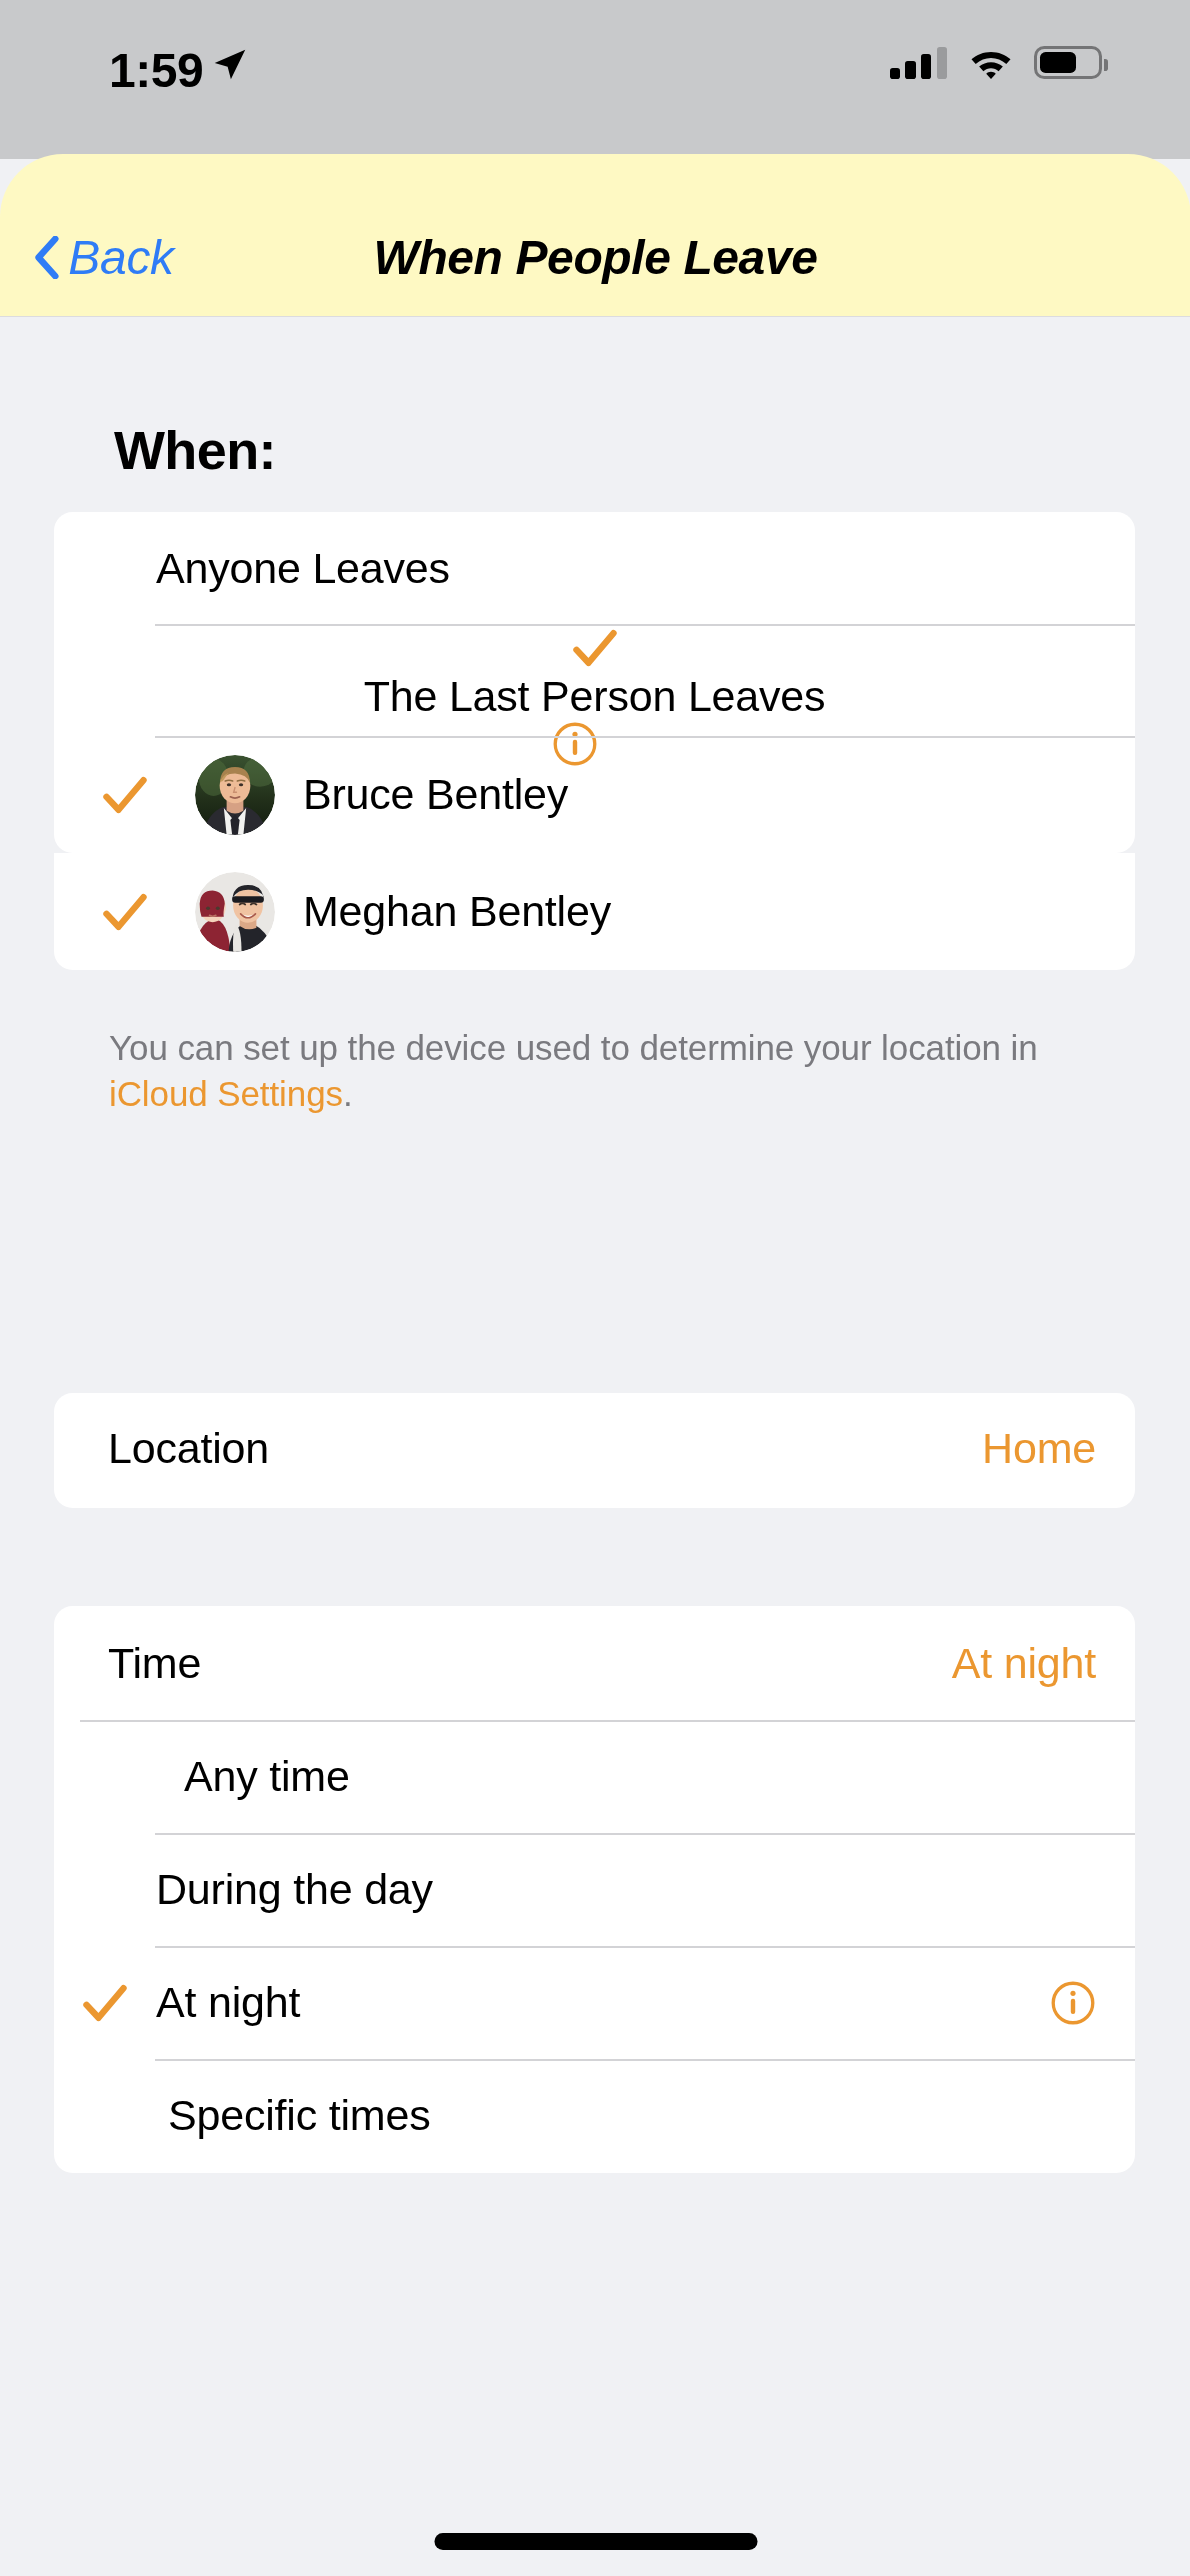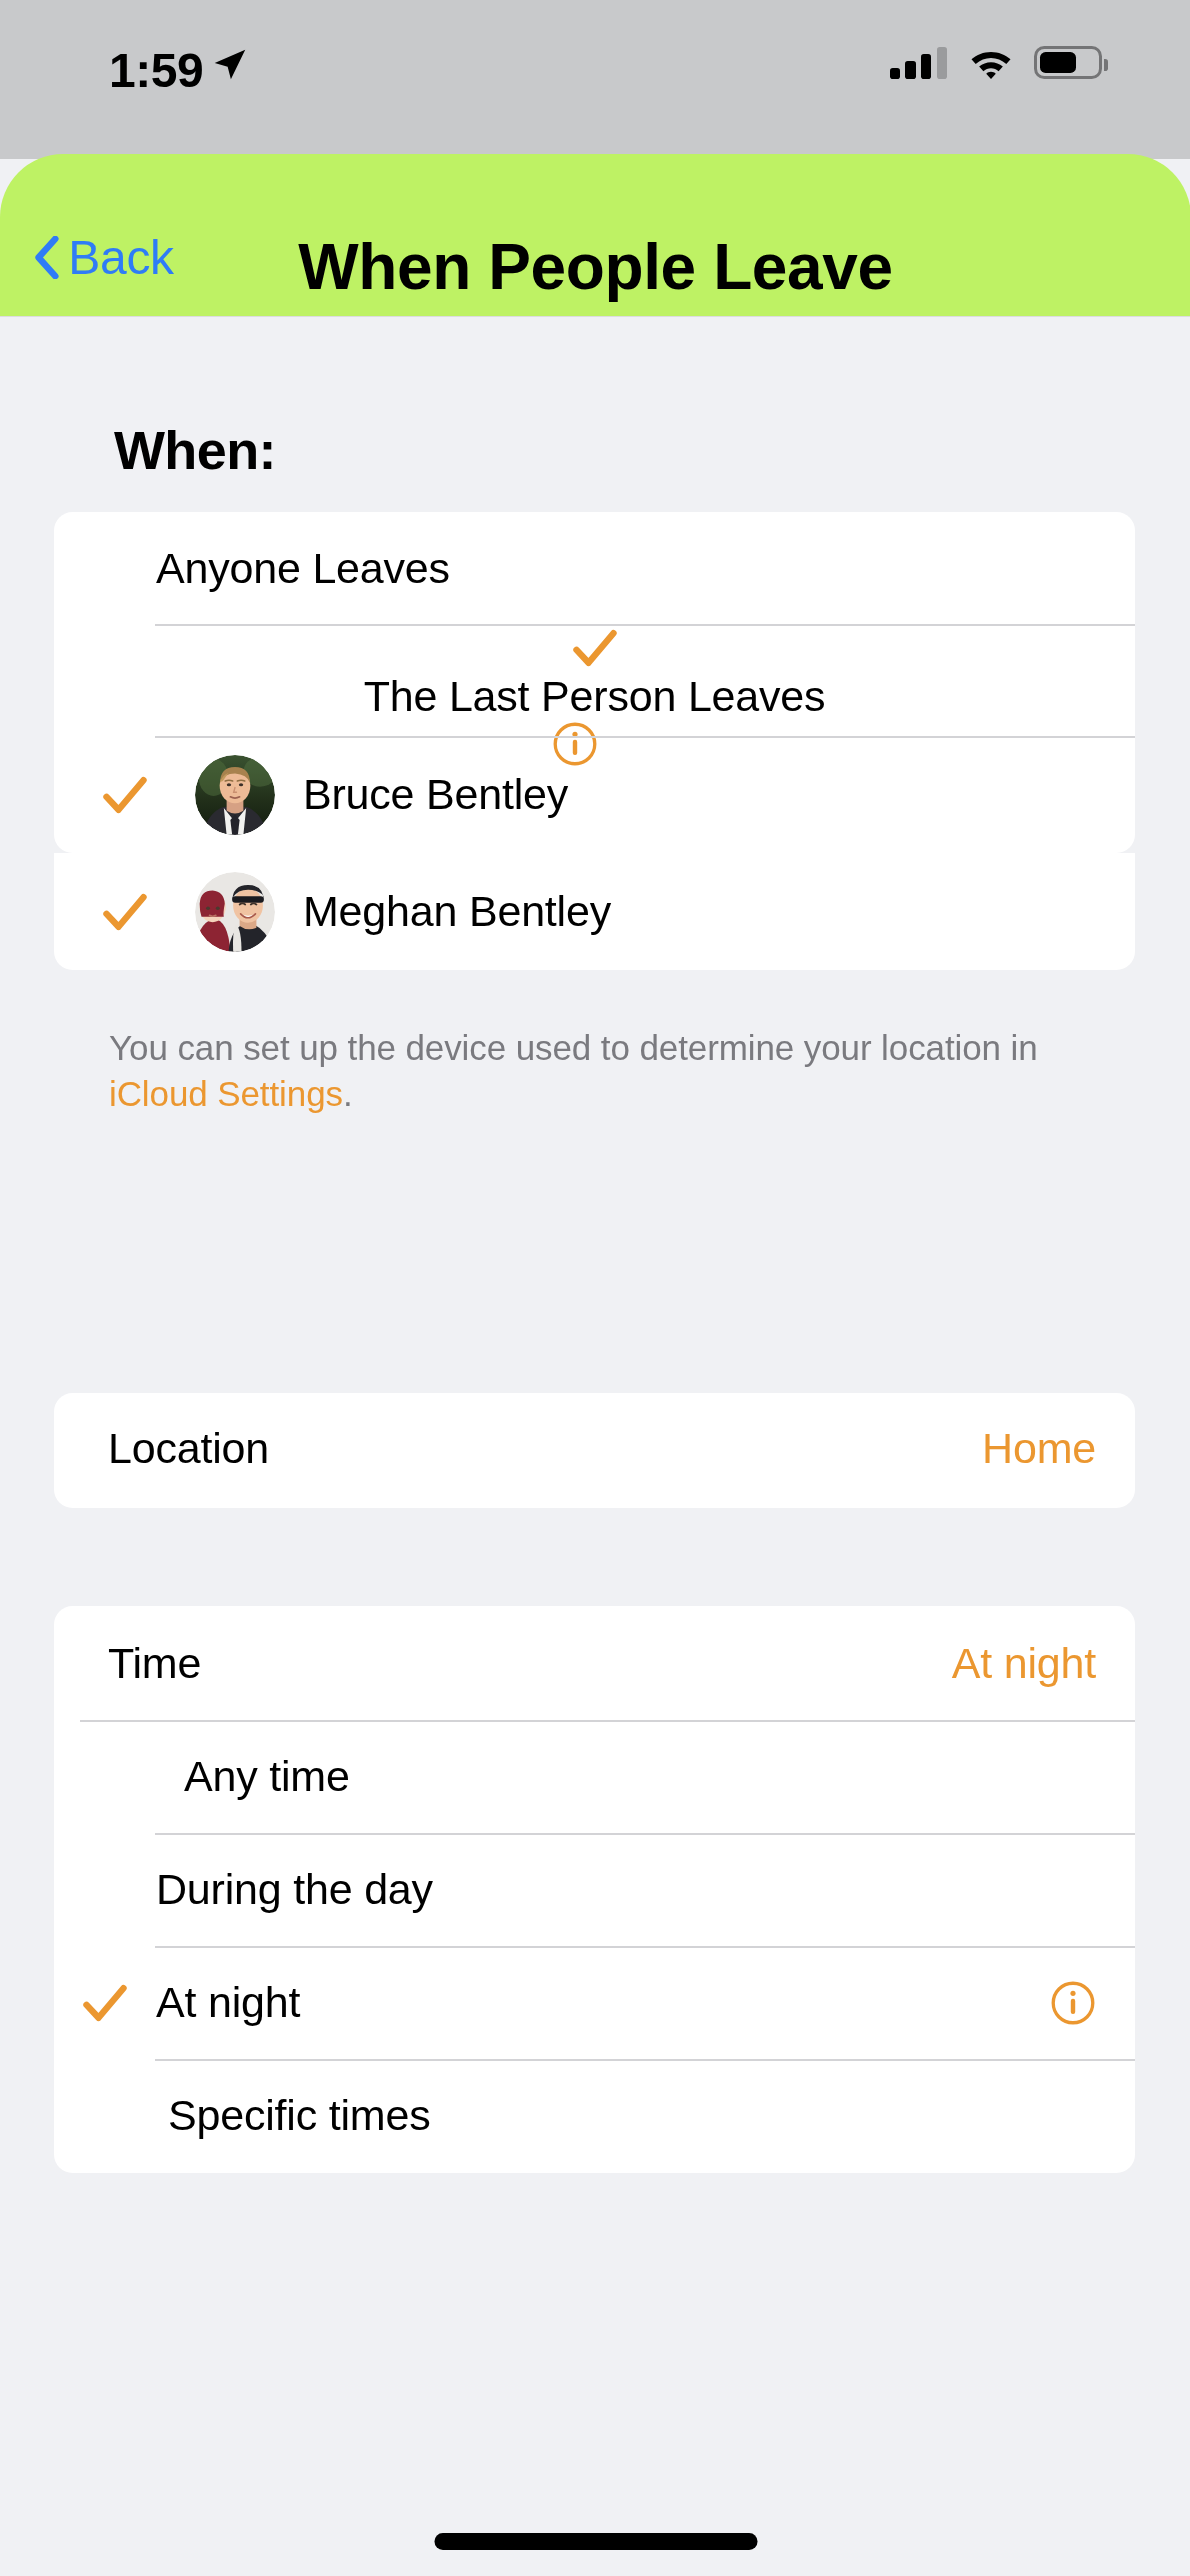--- a/index.html
+++ b/index.html
@@ -98,25 +98,26 @@
     background: #000;
     border-radius: 5.6px;
   }
 
   
   .navbar {
     position: absolute;
     top: 154px; left: 0;
     width: 1191px;
     height: 163px;
-    background: #bef264;
+    background: #fef9c3;
     border-top-left-radius: 63px;
     border-top-right-radius: 63px;
     border-bottom: 0.9px solid #dcdcdf;
     box-sizing: border-box;
+    font-style: italic;
   }
   .nav-back {
     position: absolute;
     left: 33px;
     top: 76px;
     display: flex;
     align-items: center;
     gap: 9.3px;
     cursor: pointer;
   }
@@ -124,21 +125,21 @@
   .nav-back-label {
     font-size: 48px;
     color: #2f7cf6;
     letter-spacing: -0.3px;
   }
   .nav-title {
     position: absolute;
     left: 0; right: 0;
     top: 76px;
     text-align: center;
-    font-size: 64px;
+    font-size: 48px;
     font-weight: 700;
     color: #000;
     letter-spacing: -0.4px;
   }
 
   
   .content {
     position: absolute;
     top: 317px; left: 0;
     width: 1191px;

